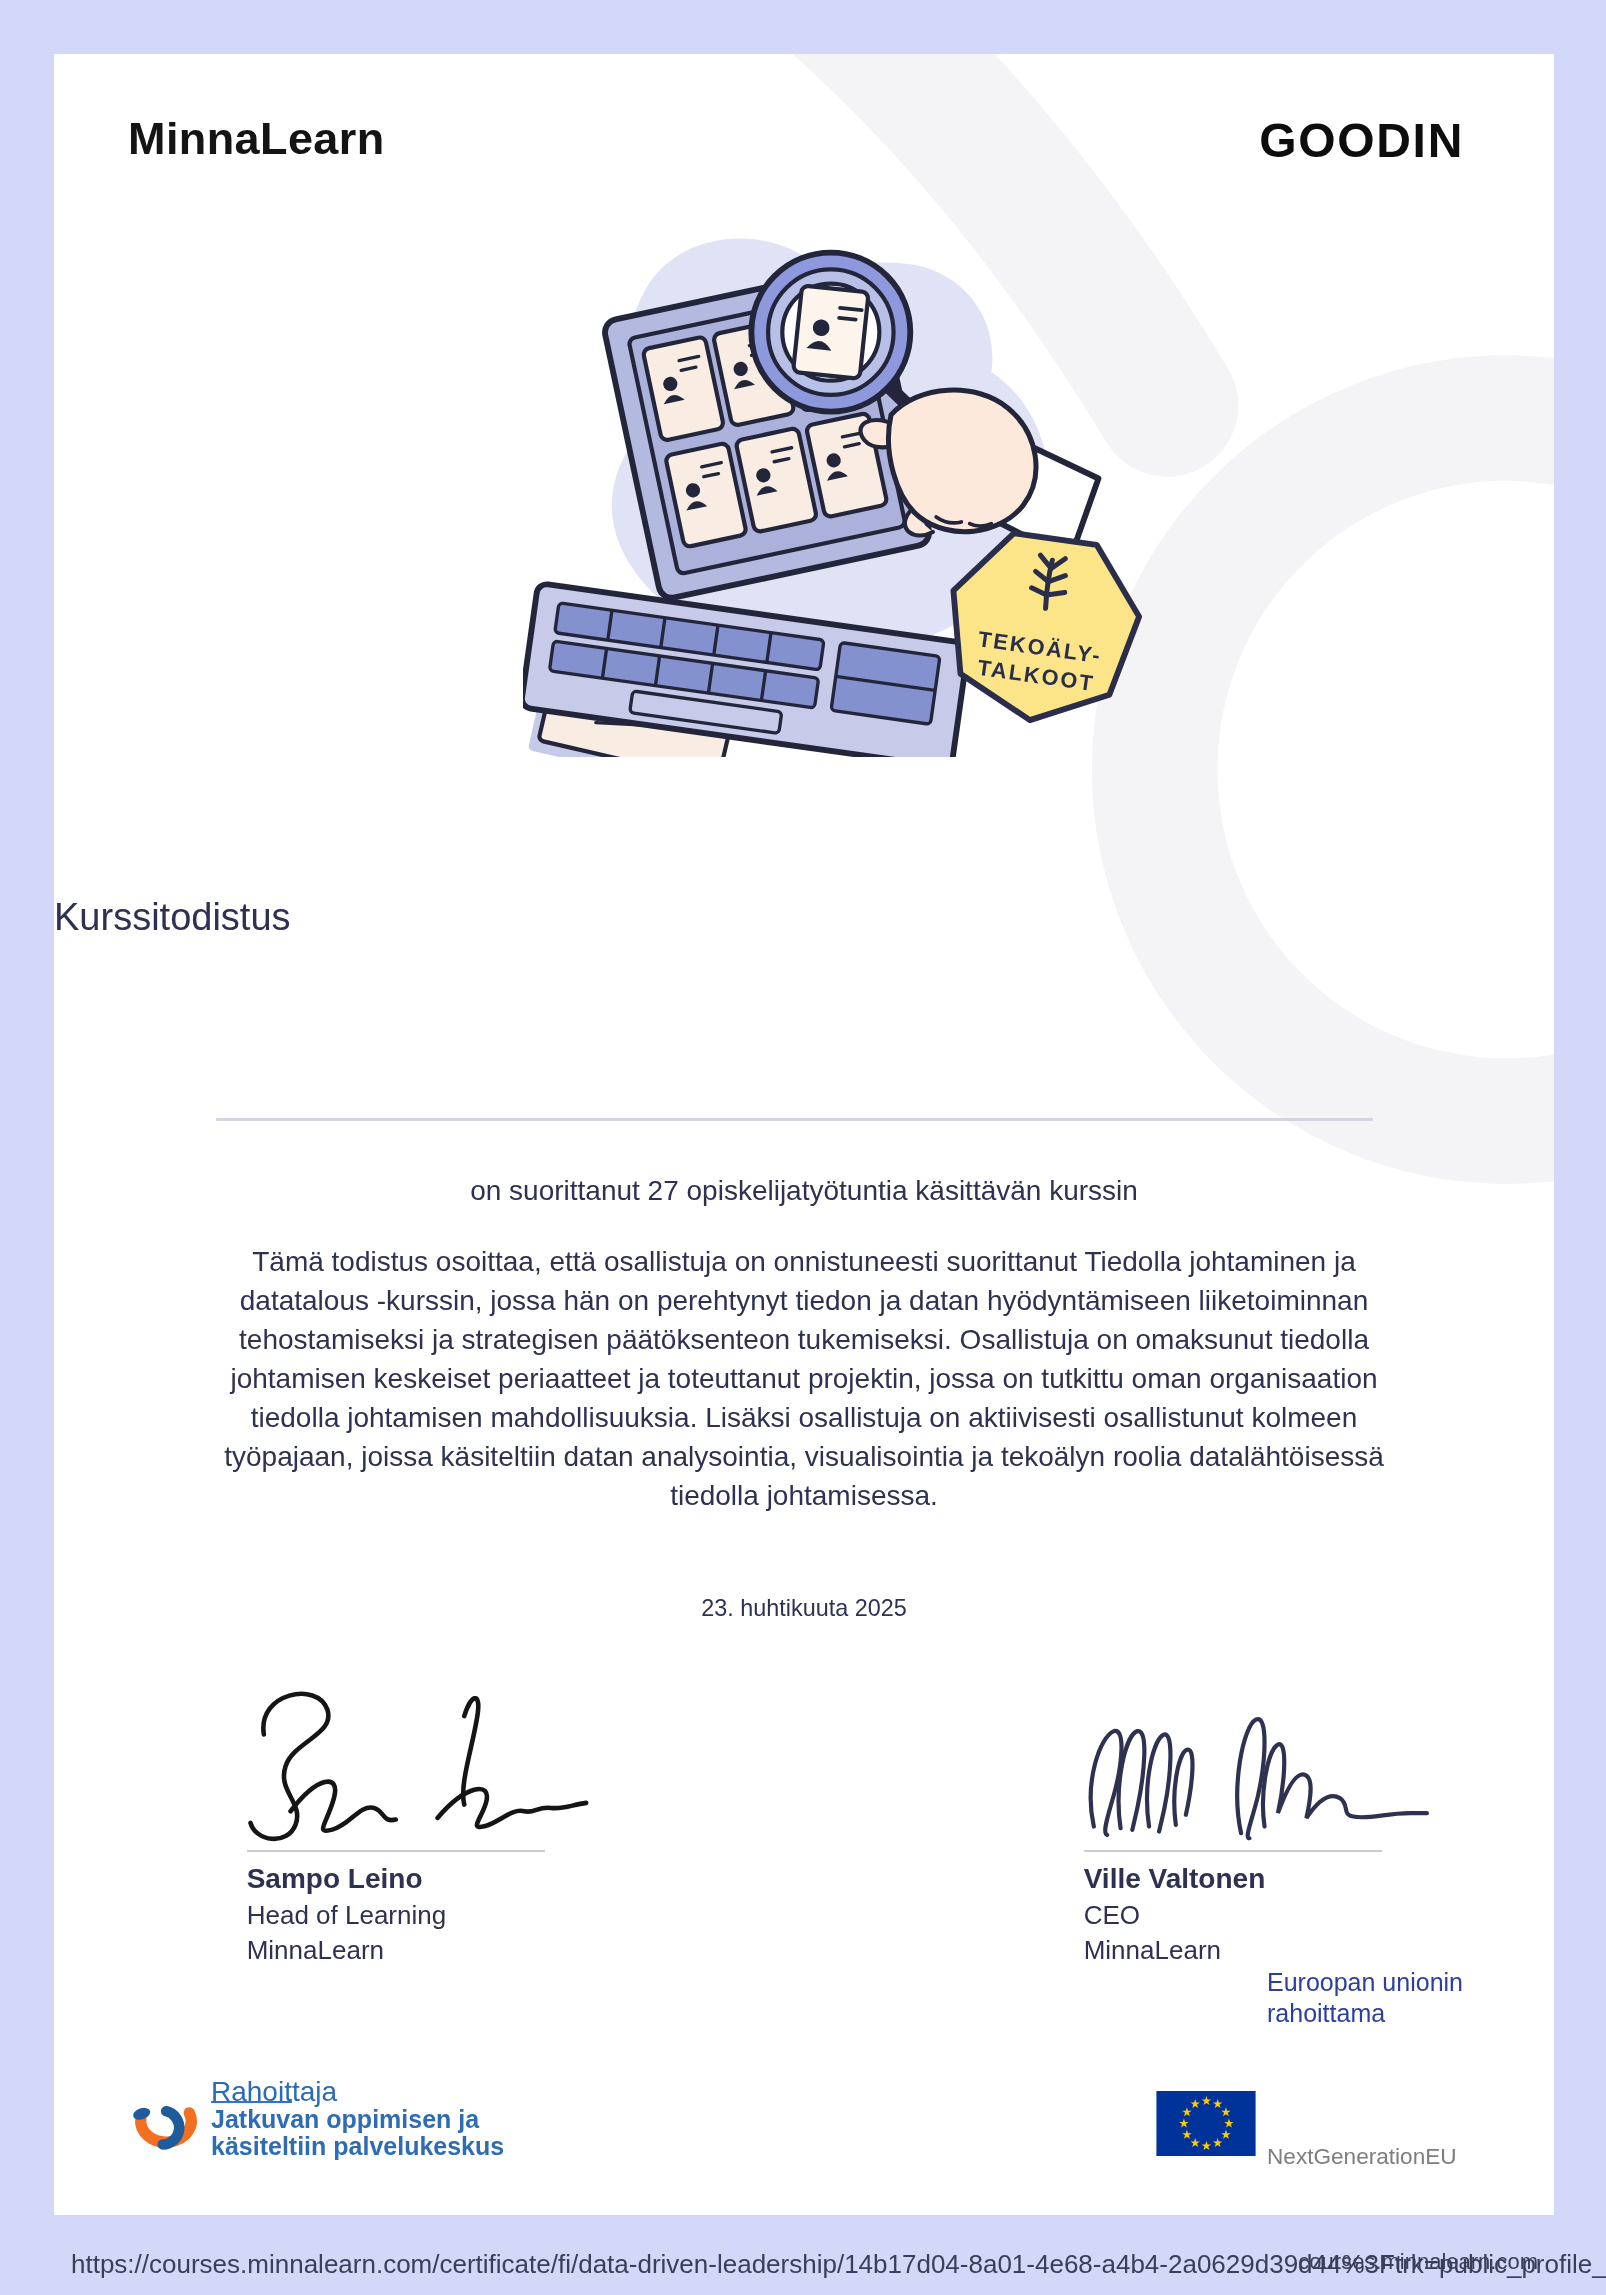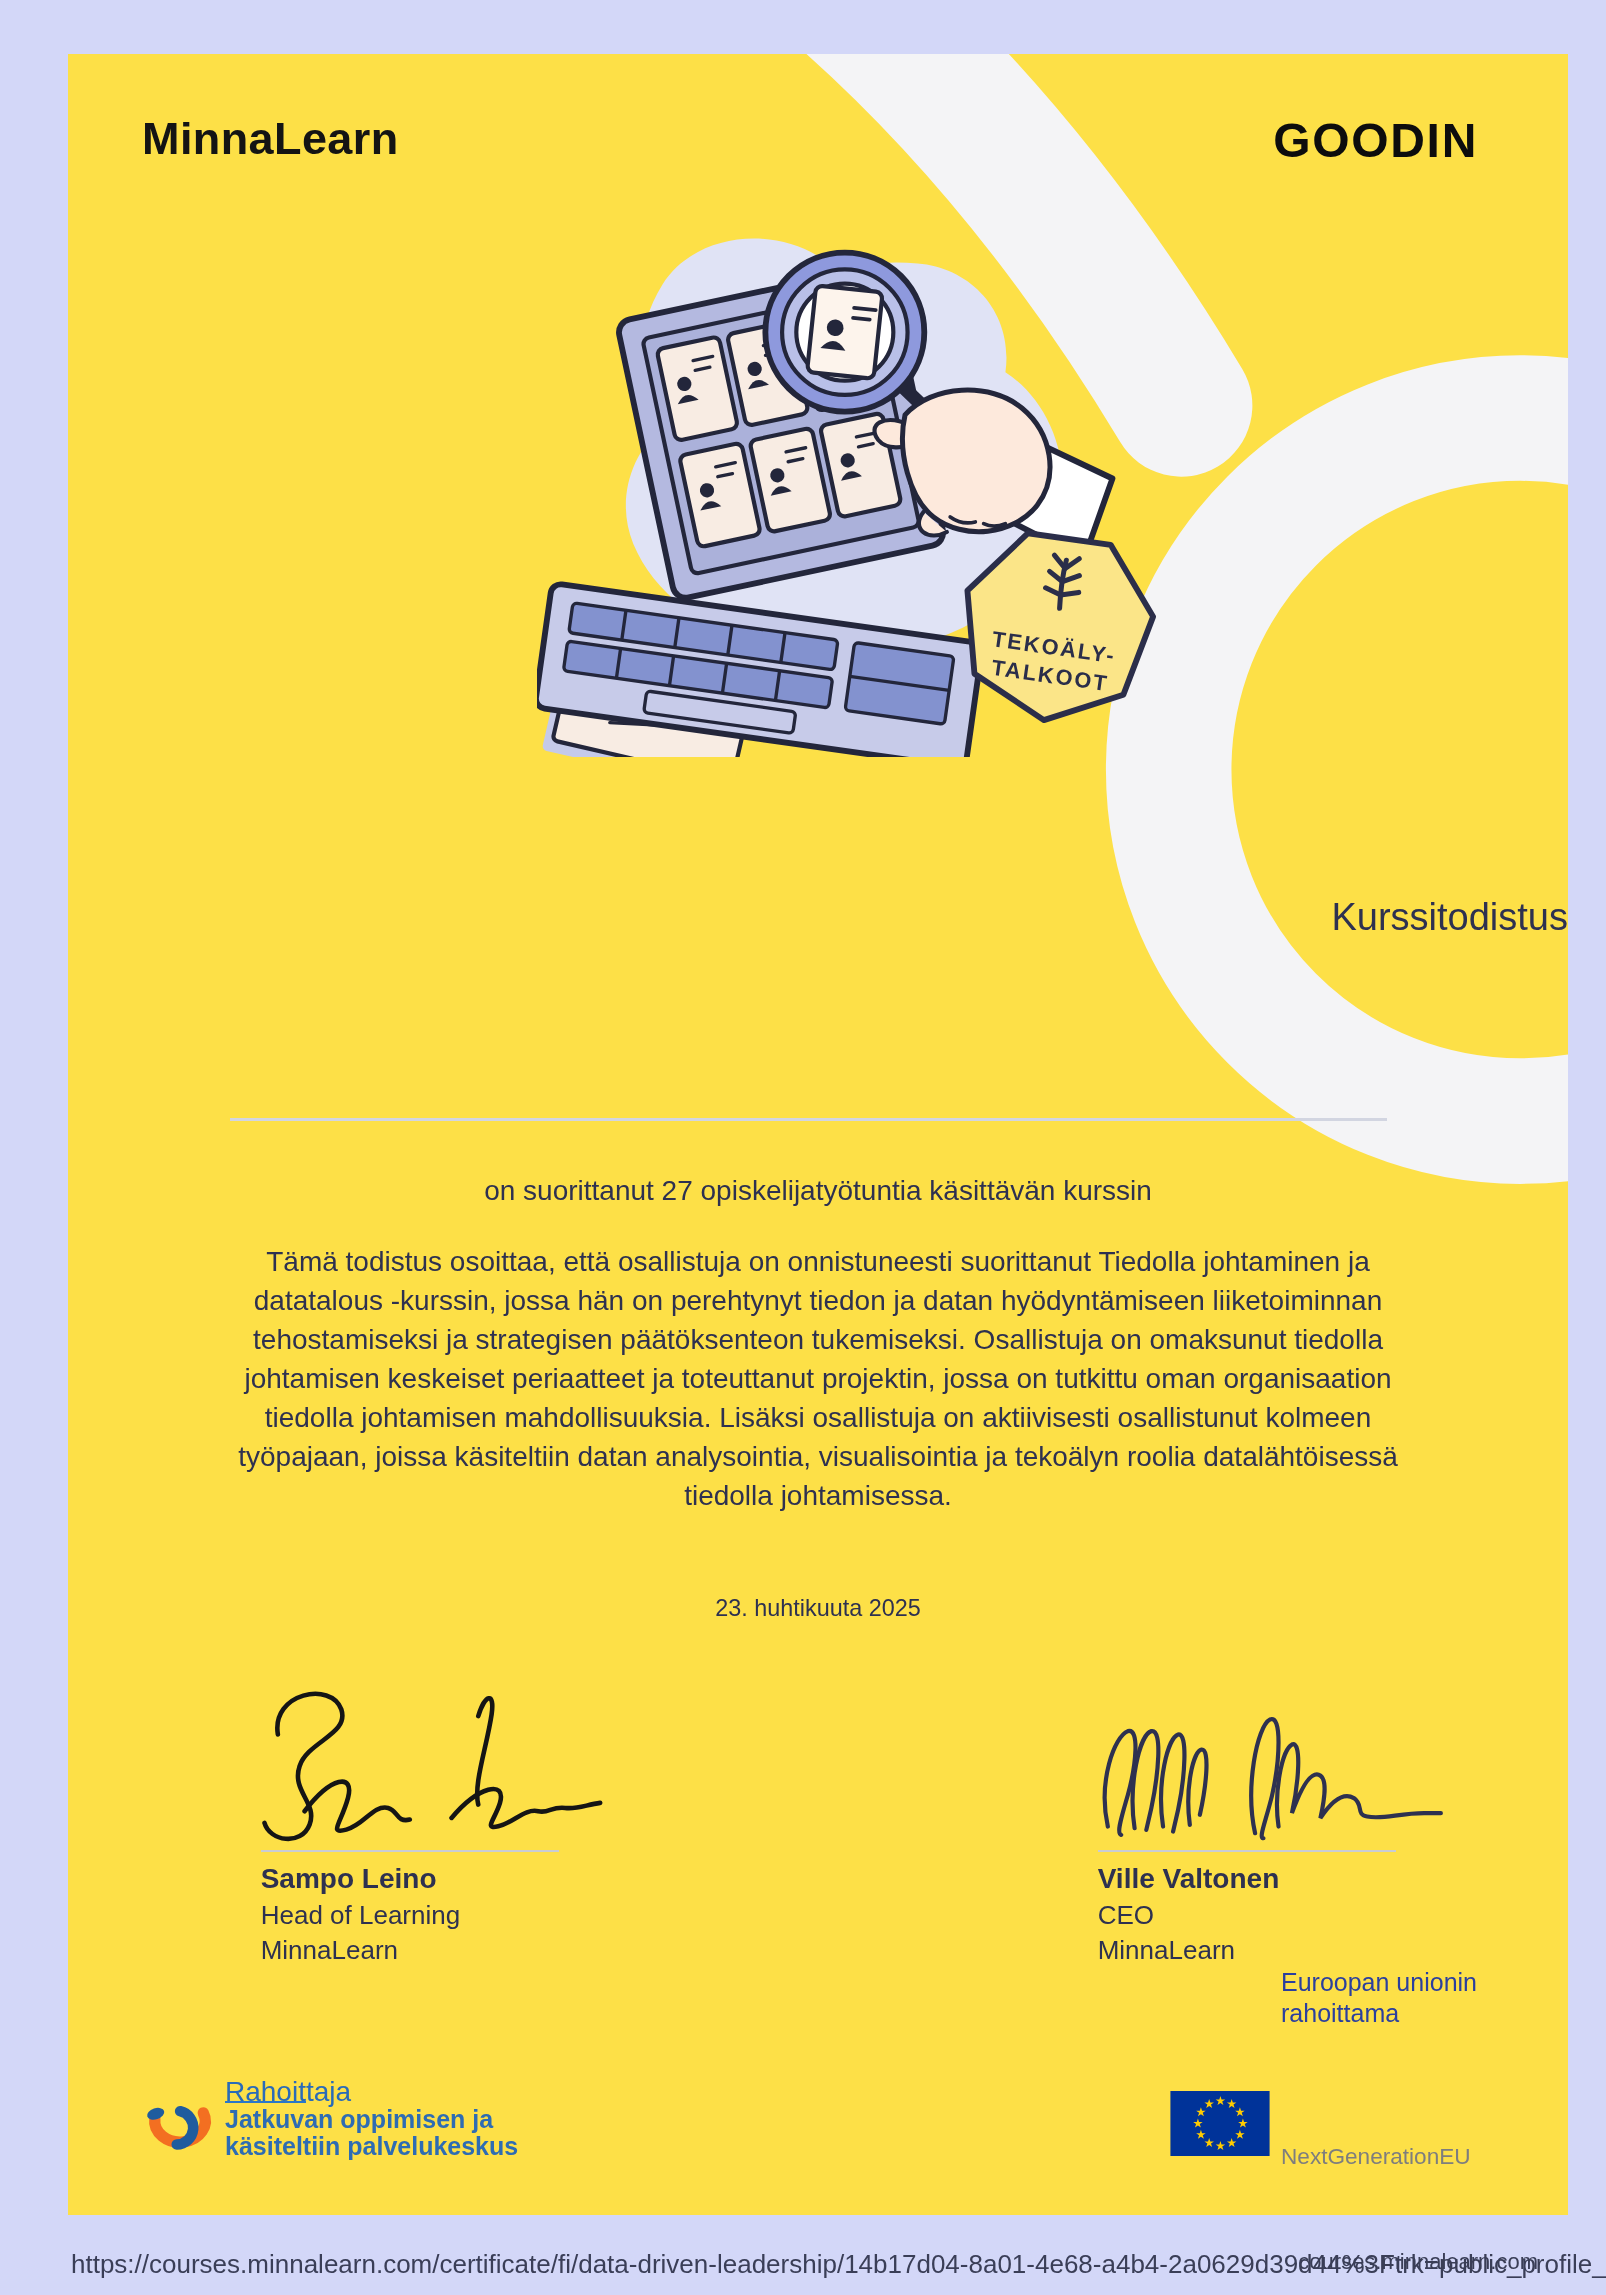--- a/index.html
+++ b/index.html
@@ -7,44 +7,43 @@
   body {
     position:relative;
     background:#d3d7f8;
     font-family:"Liberation Sans", sans-serif;
     color:#2e3150;
     overflow:hidden;
   }
   .card {
     position:absolute; left:54px; top:54px;
     width:1500px; height:2161px;
-    background:#fde047;
+    background:#ffffff;
     overflow:hidden;
-    margin-left:14px;
   }
   .watermark { position:absolute; left:0; top:0; width:1500px; height:2161px; }
   .abs { position:absolute; }
 
   .brand-left {
     left:74px; top:59px;
     font-size:45px; font-weight:700; color:#141414; letter-spacing:0.4px;
   }
   .brand-right {
     right:90px; top:59px;
     font-size:48px; font-weight:800; color:#0d0d0d; letter-spacing:1.7px;
   }
   .illustration { left:469px; top:151px; width:619px; height:552px; }
 
   .title {
     left:0; right:0; top:666px; text-align:center;
     font-size:59px; line-height:79px; font-weight:800; color:#2c3049;
     letter-spacing:-0.4px;
   }
   .subtitle {
-    left:0; right:0; top:842px; text-align:right;
+    left:0; right:0; top:842px; text-align:left;
     font-size:38px; color:#2e3150;
   }
   .recipient {
     left:0; right:0; top:987px; text-align:center;
     font-size:42px; color:#2e3150;
   }
   .divider {
     left:162px; top:1064px; width:1157px; height:3.3px; background:#d2d5e1;
   }
   .summary {

